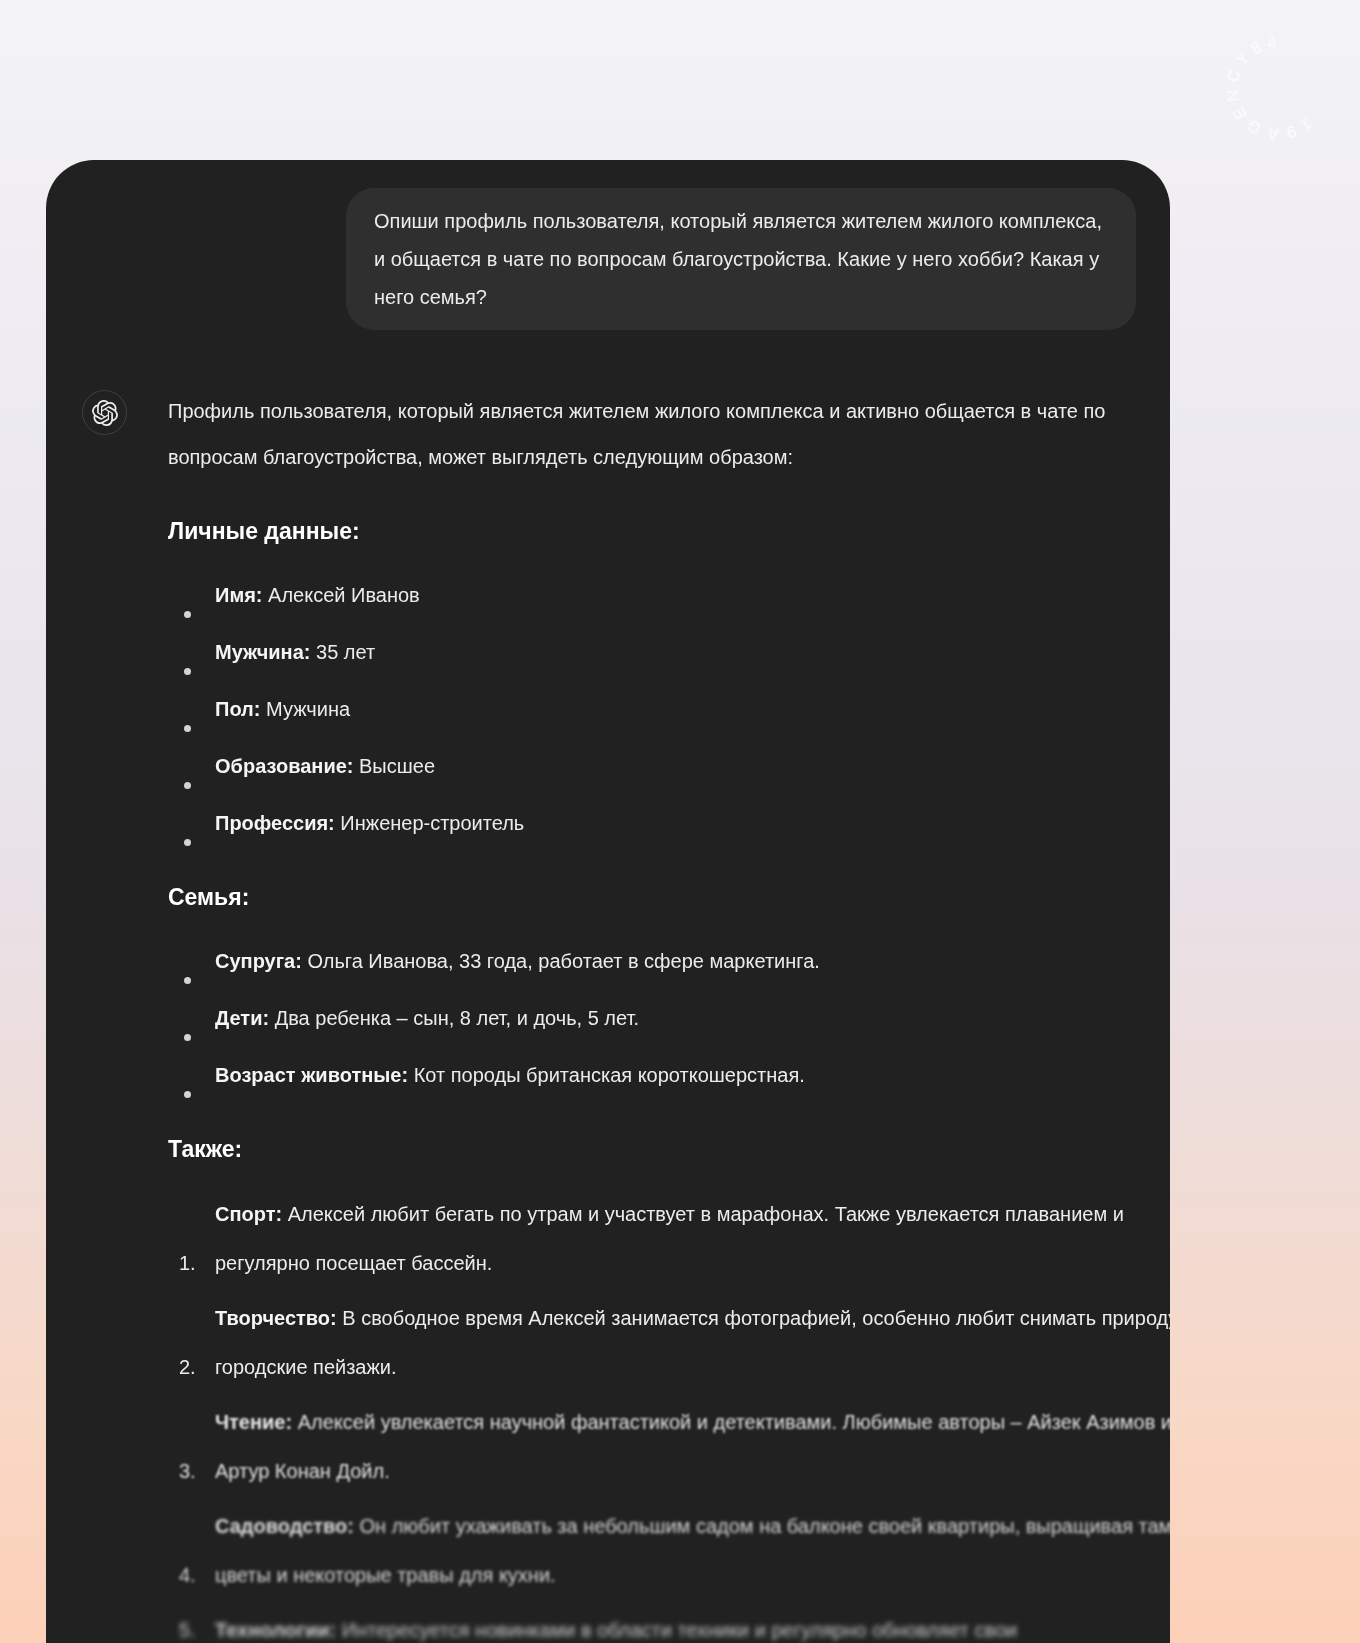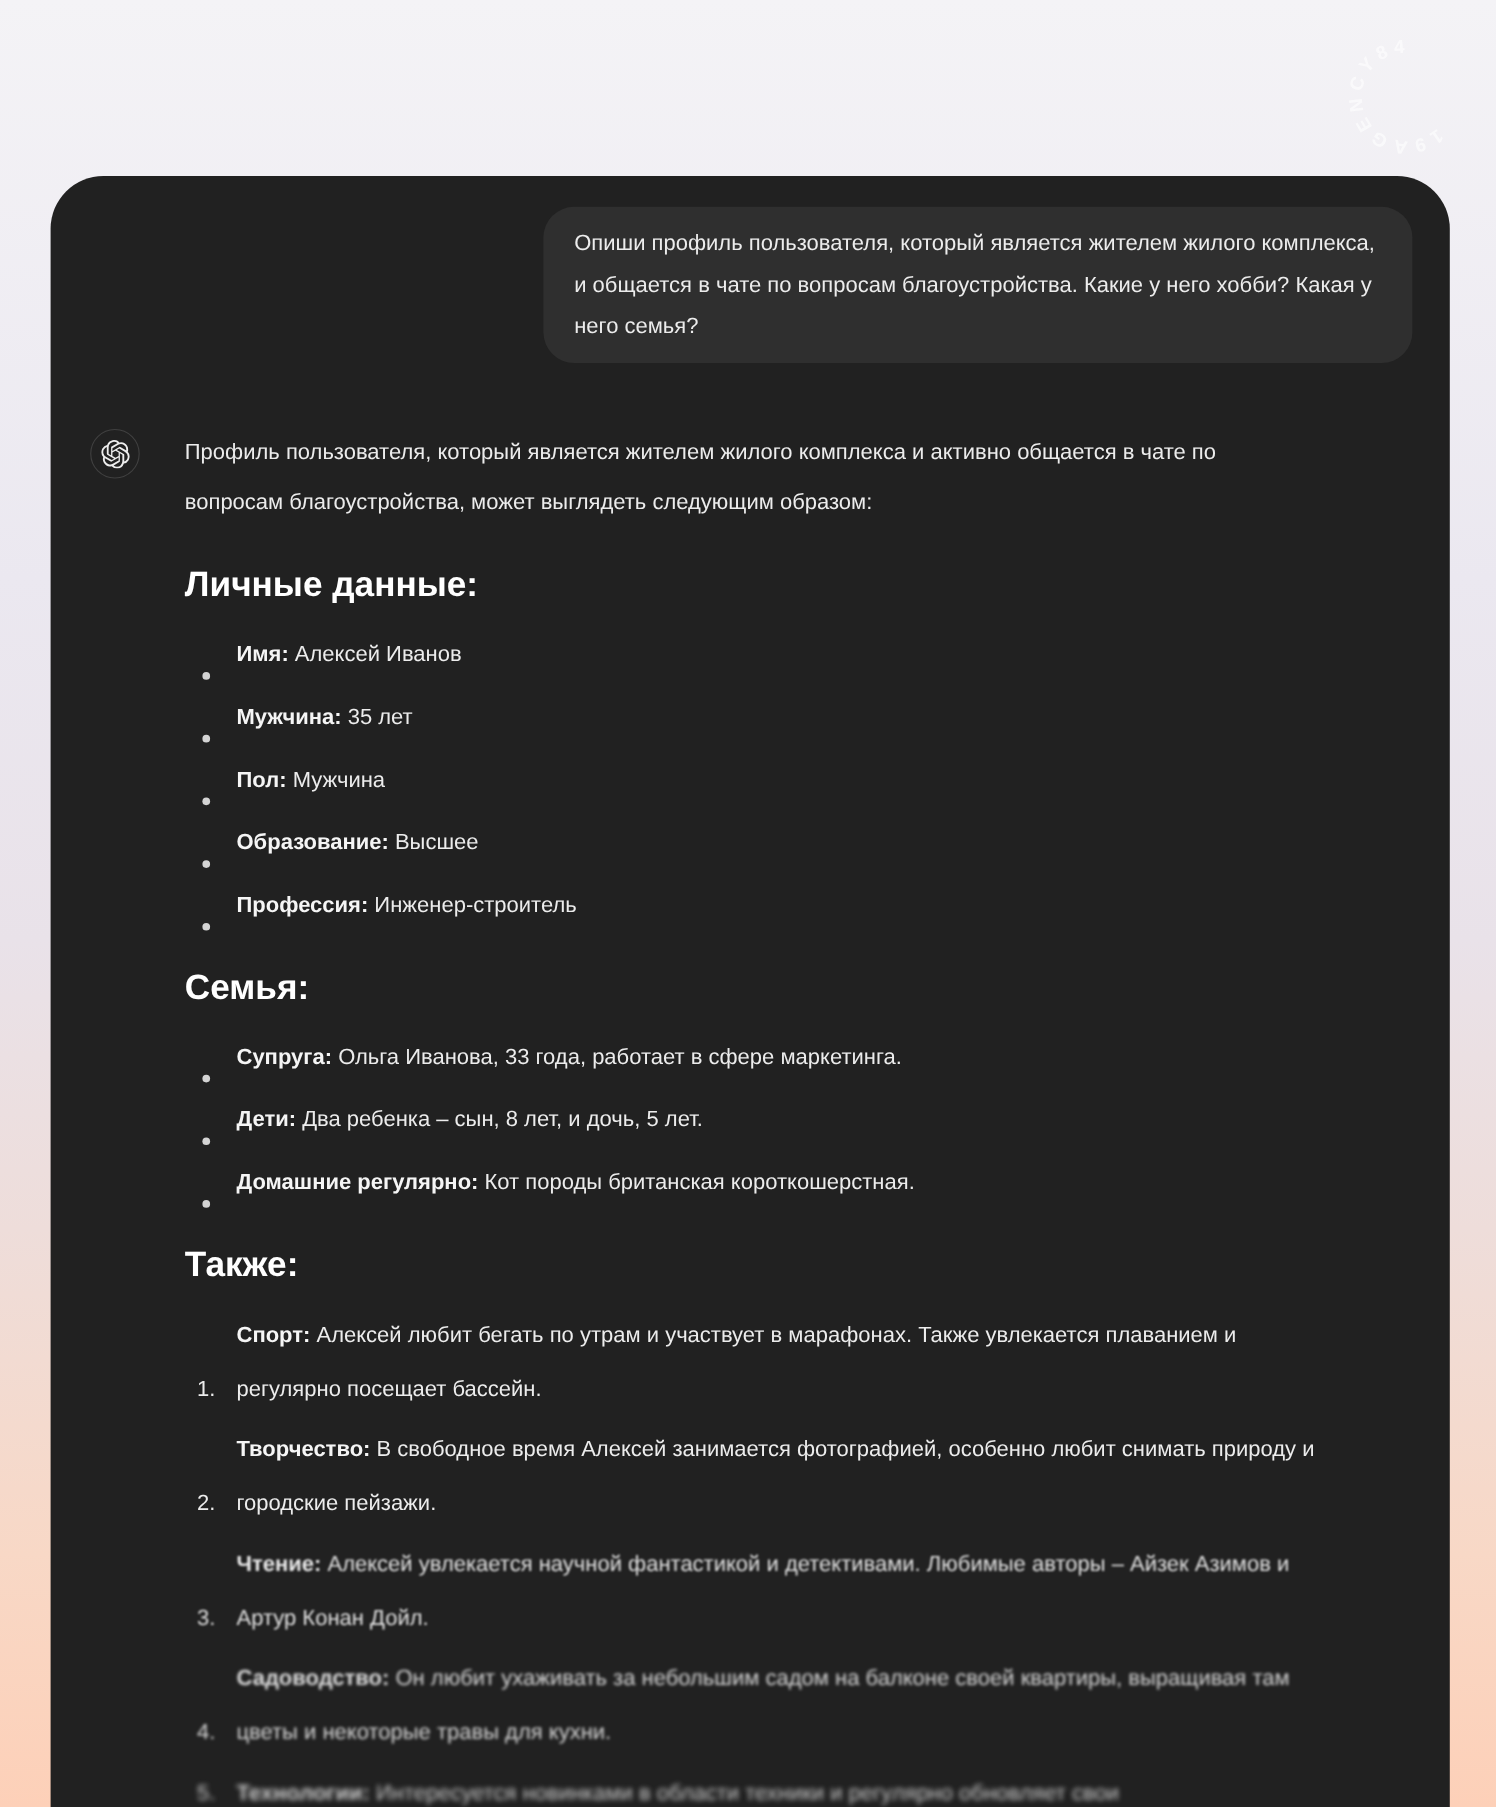--- a/index.html
+++ b/index.html
@@ -26,21 +26,21 @@
     font-family: "Liberation Sans", sans-serif;
     font-size: 17px;
     font-weight: 700;
     letter-spacing: 5px;
   }
 
   
   .chat-card {
     position: absolute;
     left: 46px; top: 160px;
-    width: 1272px; height: 1483px;
+    width: 1124px; height: 1483px;
     background: #212121;
     border-radius: 48px 48px 0 0;
     overflow: hidden;
     color: #ececec;
   }
 
   .user-bubble {
     position: absolute;
     top: 28px; right: 34px;
     max-width: 790px;
@@ -73,21 +73,21 @@
 
   .assistant-body {
     width: 1056px;
     font-size: 20px;
     line-height: 46px;
     color: #ececec;
   }
   .assistant-body p { margin: 0; max-width: 1010px; }
 
   .assistant-body h3 {
-    font-size: 32px;
+    font-size: 23px;
     font-weight: 700;
     color: #ffffff;
     margin: 34px 0 24px 0;
     line-height: 34px;
   }
   .assistant-body ul, .assistant-body ol {
     list-style: none;
     margin: 0;
   }
   .assistant-body li {
@@ -186,21 +186,21 @@
             <li>
               <span class="bullet-wrap">
                 <span class="dot"></span>
               </span>
               <span class="li-body"><strong>Дети:</strong> Два ребенка – сын, 8 лет, и дочь, 5 лет.</span>
             </li>
             <li>
               <span class="bullet-wrap">
                 <span class="dot"></span>
               </span>
-              <span class="li-body"><strong>Домашние регулярно:</strong> Кот породы британская короткошерстная.</span>
+              <span class="li-body"><strong>Возраст животные:</strong> Кот породы британская короткошерстная.</span>
             </li>
           </ul>
           <h3>Также:</h3>
           <ol>
             <li>
               <span class="num">1.</span>
               <span class="li-body"><strong>Спорт:</strong> Алексей любит бегать по утрам и участвует в марафонах. Также увлекается плаванием и регулярно посещает бассейн.</span>
             </li>
             <li>
               <span class="num">2.</span>

